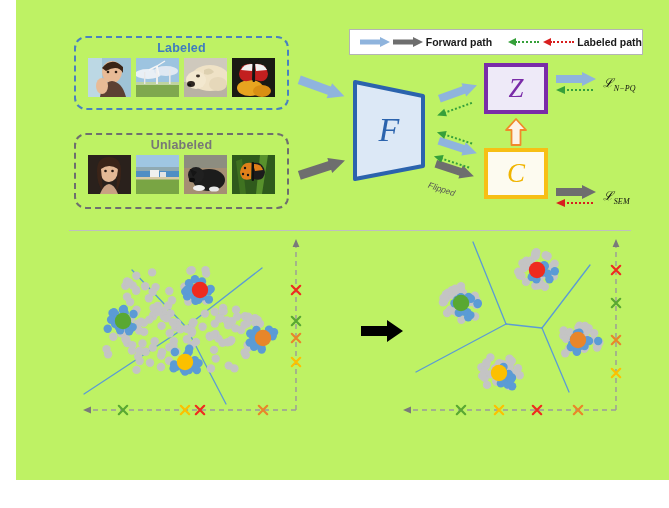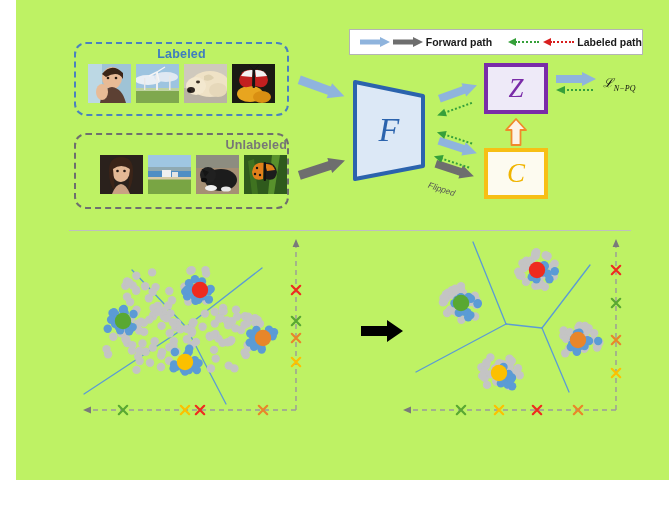--- a/index.html
+++ b/index.html
@@ -73,27 +73,26 @@
 
   
   .data-box {
     position: absolute;
     border-radius: 12px;
     display: flex; flex-direction: column;
     align-items: center;
     padding-top: 3px;
   }
   #labeled-box {
-    left: 58px; top: 42px; width: 215px; height: 74px;
+    left: 58px; top: 36px; width: 215px; height: 74px;
     border: 2px dashed #4a81bf;
   }
   #unlabeled-box {
     left: 58px; top: 133px; width: 215px; height: 76px;
     border: 2px dashed #6e6e6e;
-    align-items: flex-end;
   }
   .box-title { font-size: 12.5px; font-weight: bold; letter-spacing: 0.2px; }
   #labeled-box .box-title { color: #3e7cc0; }
   #unlabeled-box .box-title { color: #777777; }
   .thumbs { display: flex; gap: 5px; margin-top: 3px; }
   .thumb { width: 43px; height: 39px; overflow: hidden; position: relative; }
   .thumb svg { display: block; width: 43px; height: 39px; }
 
   
   .in-arrow { position: absolute; width: 48px; height: 15px; }
@@ -416,20 +415,35 @@
           <span class="d-head"></span>
             <span class="d-shaft"></span>
         </span>
       </div>
       <span class="loss-label">
         <span>ℒ</span><sub>N−PQ</sub>
       </span>
     </div>
 
 
+    <div class="loss-row" id="loss-sem">
+      <div class="loss-arrows">
+        <span class="arr out-arrow gray-arrow">
+          <span class="arr-shaft"></span>
+            <span class="arr-head"></span>
+        </span>
+        <span class="back-arrow red-d">
+          <span class="d-head"></span>
+            <span class="d-shaft"></span>
+        </span>
+      </div>
+      <span class="loss-label">
+        <span>ℒ</span><sub>SEM</sub>
+      </span>
+    </div>
   </div>
 
   <div id="divider"></div>
 
   <div id="bottom-panel">
 
     <div class="plot" id="plot-left">
       <svg id="svg-left" width="262" height="200" viewBox="0 0 262 200">
           <path d="M112,95 L58,38" stroke="#5b9bd5" stroke-width="1.3" fill="none" stroke-linecap="round"></path>
           <path d="M112,95 L188,36" stroke="#5b9bd5" stroke-width="1.3" fill="none" stroke-linecap="round"></path>

